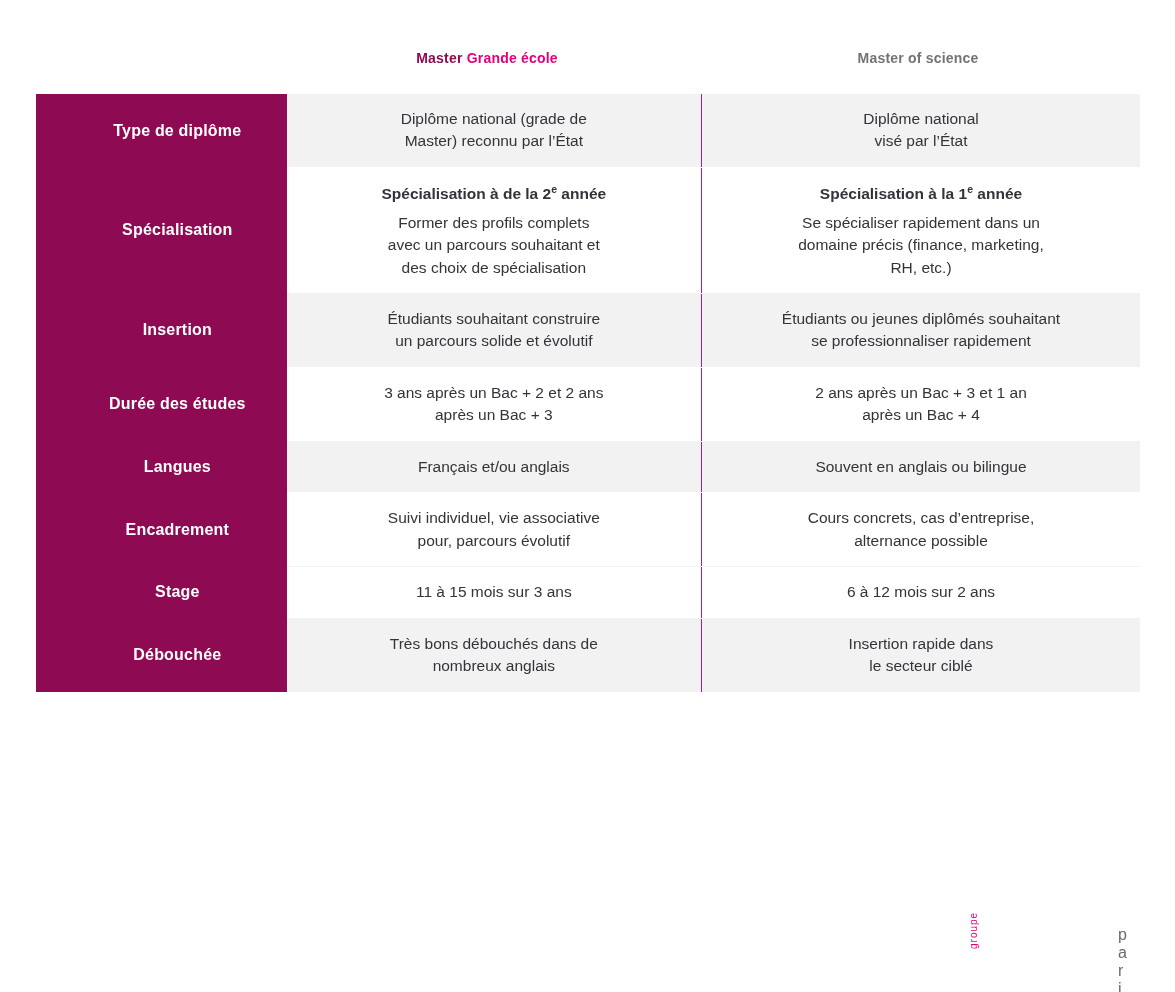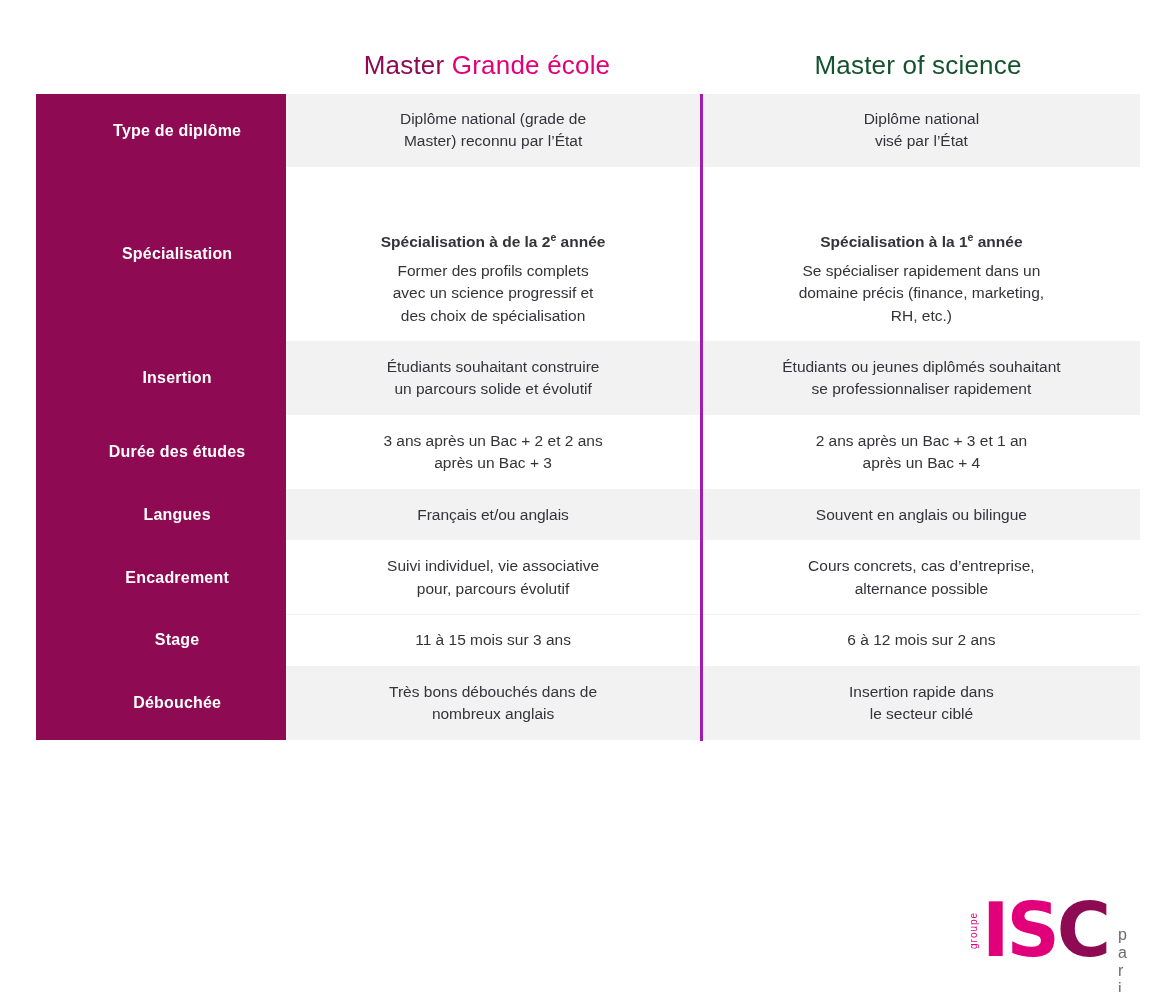--- a/index.html
+++ b/index.html
@@ -27,30 +27,30 @@
   .col-headers {
     position: absolute;
     left: 278px;
     top: 50px;
     width: 862px;
     display: flex;
   }
   .col-header {
     flex: 0 0 auto;
     text-align: center;
-    font-size: 26px;
-    font-weight: normal;
+    font-size: 14px;
+    font-weight: bold;
     letter-spacing: 0.2px;
   }
   .col-header.c1 { width: 418px; }
   .col-header.c2 { width: 444px; }
 
   .hdr-part1 { color: #8e0a52; }
   .hdr-part2 { color: #e2007a; }
-  .hdr-mos   { color: #14532d; }
+  .hdr-mos   { color: #737373; }
 
   
   .table {
     position: absolute;
     left: 36px;
     top: 94px;
     width: 1104px;
     border-collapse: collapse;
   }
   .table tr { }
@@ -74,30 +74,29 @@
     color: #33333a;
     padding: 14px 26px;
   }
   .cell.c1 { width: 418px; }
   .cell.c2 { width: 444px; text-align: center; }
 
   .stripe-odd .cell  { background: #f2f2f2; }
   .stripe-even .cell { background: #ffffff; }
 
   
-  .cell.c1 { border-right: 3px solid #a21caf; }
+  .cell.c1 { border-right: 1px solid #a21caf; }
   
   .cell { border-bottom: 1px solid #ffffff; }
   .stripe-even .cell { border-bottom: 1px solid #f2f2f2; }
 
   .cell .strong {
     display: block;
     font-weight: bold;
     margin-bottom: 6px;
-    margin-top: 48px;
   }
   .cell .plain { display: block; }
   sup { font-size: 0.68em; vertical-align: super; }
 
   
   .logo {
     position: absolute;
     left: 968px;
     top: 893px;
     width: 172px;
@@ -165,21 +164,21 @@
           <span class="plain">Diplôme national</span>
           <span class="plain">visé par l’État</span>
         </td>
       </tr>
 
       <tr class="stripe-even">
         <td class="rowlabel">Spécialisation</td>
         <td class="cell c1">
           <span class="strong">Spécialisation à de la 2<sup>e</sup> année</span>
           <span class="plain">Former des profils complets</span>
-          <span class="plain">avec un science progressif et</span>
+          <span class="plain">avec un parcours souhaitant et</span>
           <span class="plain">des choix de spécialisation</span>
         </td>
         <td class="cell c2">
           <span class="strong">Spécialisation à la 1<sup>e</sup> année</span>
           <span class="plain">Se spécialiser rapidement dans un</span>
           <span class="plain">domaine précis (finance, marketing,</span>
           <span class="plain">RH, etc.)</span>
         </td>
       </tr>
 
@@ -250,17 +249,16 @@
           <span class="plain">Insertion rapide dans</span>
           <span class="plain">le secteur ciblé</span>
         </td>
       </tr>
 
     </tbody>
   </table>
 
   <div class="logo">
     <div class="logo-groupe">groupe</div>
-    <div class="logo-isc"><span class="logo-i">I</span><span class="logo-s">S</span><span class="logo-c">C</span></div>
     <div class="logo-paris">p a r i s</div>
   </div>
 
 </div>
 
 </body></html>

